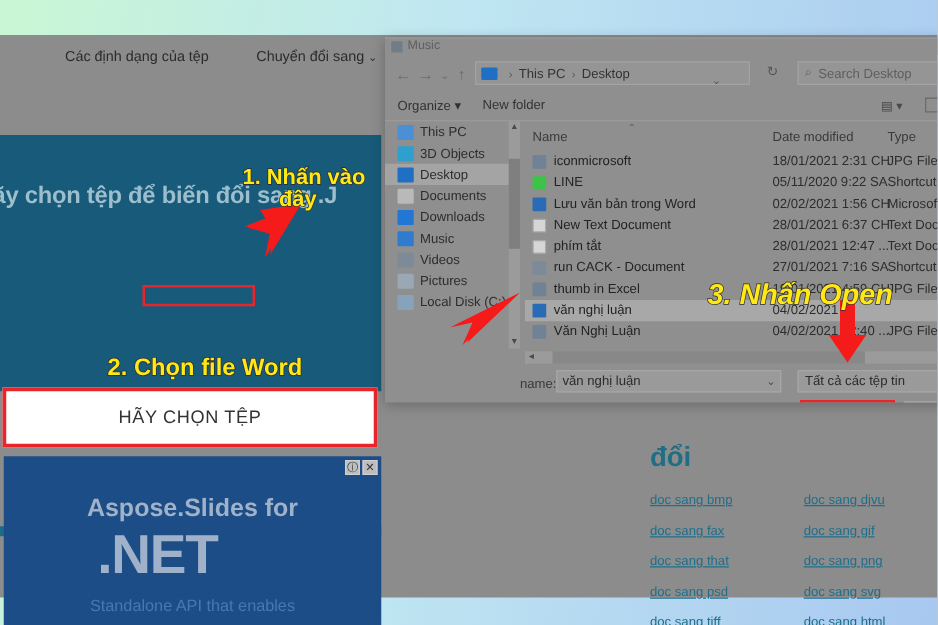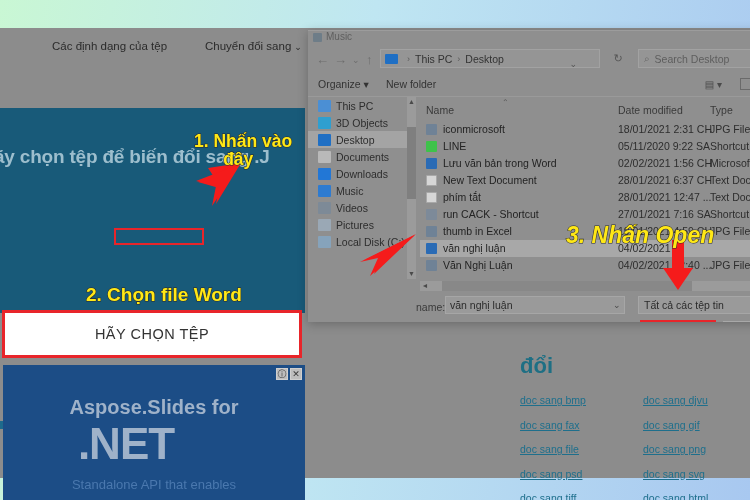--- a/index.html
+++ b/index.html
@@ -451,21 +451,21 @@
       </div>
       <div id="ad-l1">Aspose.Slides for</div>
       <div id="ad-l2">.NET</div>
       <div id="ad-l3">Standalone API that enables</div>
     </div>
 
     <div id="conv-title">đổi</div>
     <div class="conv-col" id="conv-col-a">
       <a class="conv-link">doc sang bmp</a>
       <a class="conv-link">doc sang fax</a>
-      <a class="conv-link">doc sang file</a>
+      <a class="conv-link">doc sang that</a>
       <a class="conv-link">doc sang psd</a>
       <a class="conv-link">doc sang tiff</a>
     </div>
     <div class="conv-col" id="conv-col-b">
       <a class="conv-link">doc sang djvu</a>
       <a class="conv-link">doc sang gif</a>
       <a class="conv-link">doc sang png</a>
       <a class="conv-link">doc sang svg</a>
       <a class="conv-link">doc sang html</a>
     </div>
@@ -592,21 +592,21 @@
           <span class="r-type">Text Docu</span>
         </div>
         <div class="row" style="top: 92px;">
           <span class="r-ico fi-txt"></span>
           <span class="r-name">phím tắt</span>
           <span class="r-date">28/01/2021 12:47 ...</span>
           <span class="r-type">Text Docu</span>
         </div>
         <div class="row" style="top: 109px;">
           <span class="r-ico fi-sc"></span>
-          <span class="r-name">run CACK - Shortcut</span>
+          <span class="r-name">run CACK - Document</span>
           <span class="r-date">27/01/2021 7:16 SA</span>
           <span class="r-type">Shortcut</span>
         </div>
         <div class="row" style="top: 126px;">
           <span class="r-ico fi-jpg"></span>
           <span class="r-name">thumb in Excel</span>
           <span class="r-date">19/01/2021 4:59 CH</span>
           <span class="r-type">JPG File</span>
         </div>
         <div class="row sel" style="top: 143px;">

